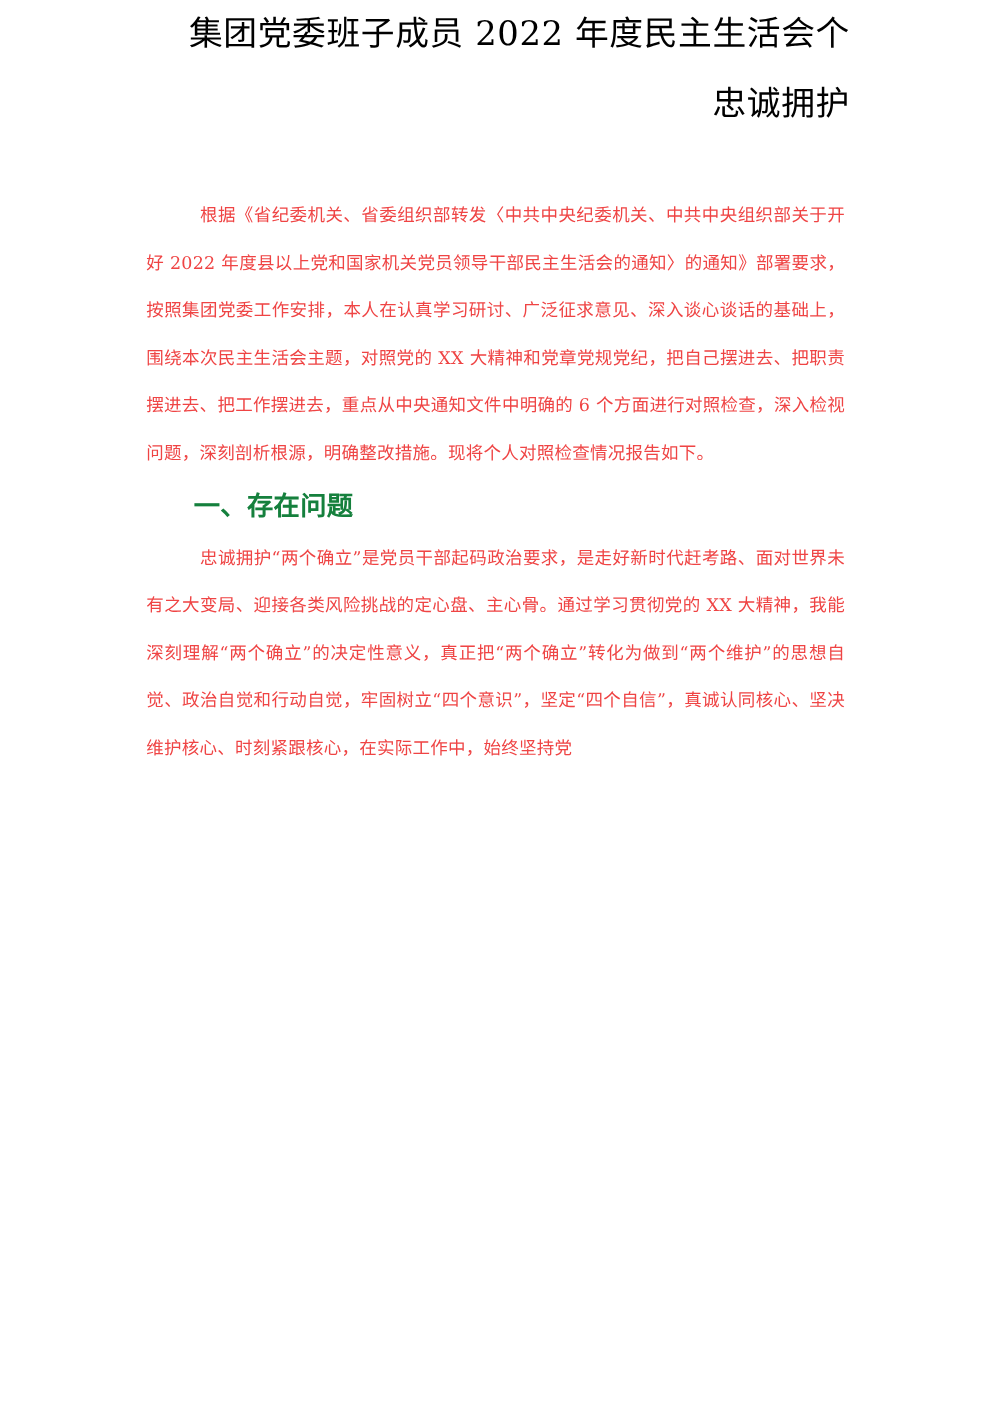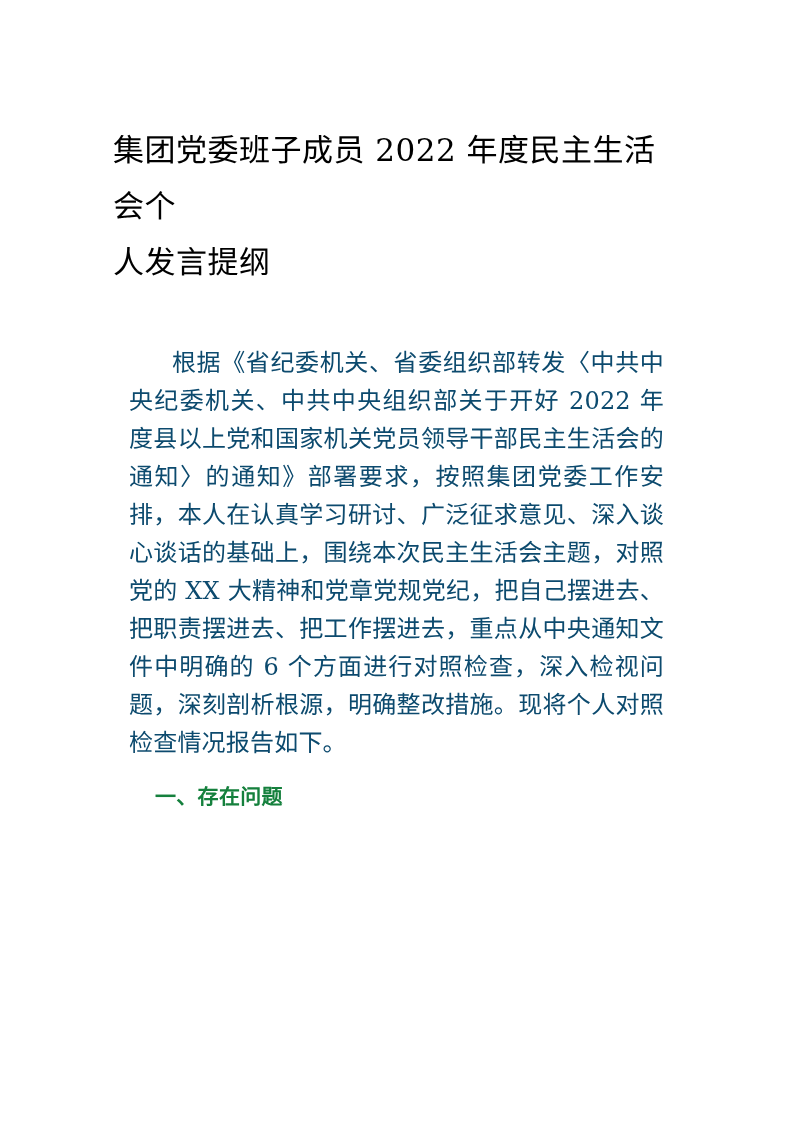--- a/index.html
+++ b/index.html
@@ -23,42 +23,41 @@
   .content {
     position: absolute;
     left: 113px;
     top: 0;
     width: 567px;
   }
 
   
   .doc-title {
     margin: 0;
-    padding-top: 122px;
     font-family: "DejaVu Serif", "Liberation Serif", serif;
-    font-size: 31px;
+    font-size: 27px;
     line-height: 56px;
     font-weight: normal;
-    text-align: left;
+    text-align: right;
     color: #000000;
     letter-spacing: 0.5px;
   }
 
   
   .after-title {
     height: 38px;
   }
 
   
   .para {
-    margin: 16px;
+    margin: 4px;
     font-family: "DejaVu Serif", "Liberation Serif", serif;
-    font-size: 24px;
+    font-size: 14px;
     line-height: 38px;
-    color: #0c4a6e;
+    color: #ef4444;
     text-align: justify;
     text-justify: inter-character;
     text-indent: 43px;
     letter-spacing: 0.2px;
     word-break: break-all;
   }
 
   
   .para.clipped {
     text-align: justify;
@@ -77,25 +76,26 @@
   }
 </style>
 </head>
 <body>
 
 <div class="page">
   <div class="content">
 
     <h1 class="doc-title">
       <span>集团党委班子成员 2022 年度民主生活会个</span><br>
-      <span>人发言提纲</span>
+      <span>忠诚拥护</span>
     </h1>
 
     <div class="after-title"></div>
 
     <p class="para">根据《省纪委机关、省委组织部转发〈中共中央纪委机关、中共中央组织部关于开好 2022 年度县以上党和国家机关党员领导干部民主生活会的通知〉的通知》部署要求，按照集团党委工作安排，本人在认真学习研讨、广泛征求意见、深入谈心谈话的基础上，围绕本次民主生活会主题，对照党的 XX 大精神和党章党规党纪，把自己摆进去、把职责摆进去、把工作摆进去，重点从中央通知文件中明确的 6 个方面进行对照检查，深入检视问题，深刻剖析根源，明确整改措施。现将个人对照检查情况报告如下。</p>
 
     <p class="heading-bold">一、存在问题</p>
 
 
+    <p class="para clipped">忠诚拥护“两个确立”是党员干部起码政治要求，是走好新时代赶考路、面对世界未有之大变局、迎接各类风险挑战的定心盘、主心骨。通过学习贯彻党的 XX 大精神，我能深刻理解“两个确立”的决定性意义，真正把“两个确立”转化为做到“两个维护”的思想自觉、政治自觉和行动自觉，牢固树立“四个意识”，坚定“四个自信”，真诚认同核心、坚决维护核心、时刻紧跟核心，在实际工作中，始终坚持党</p>
 
   </div>
 </div>
 
 </body></html>

